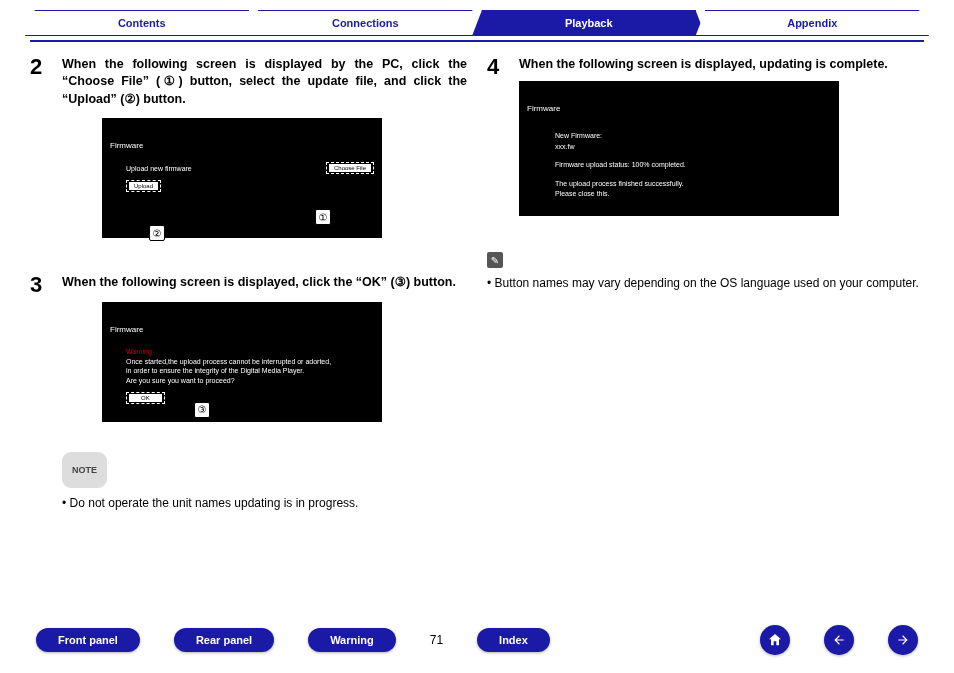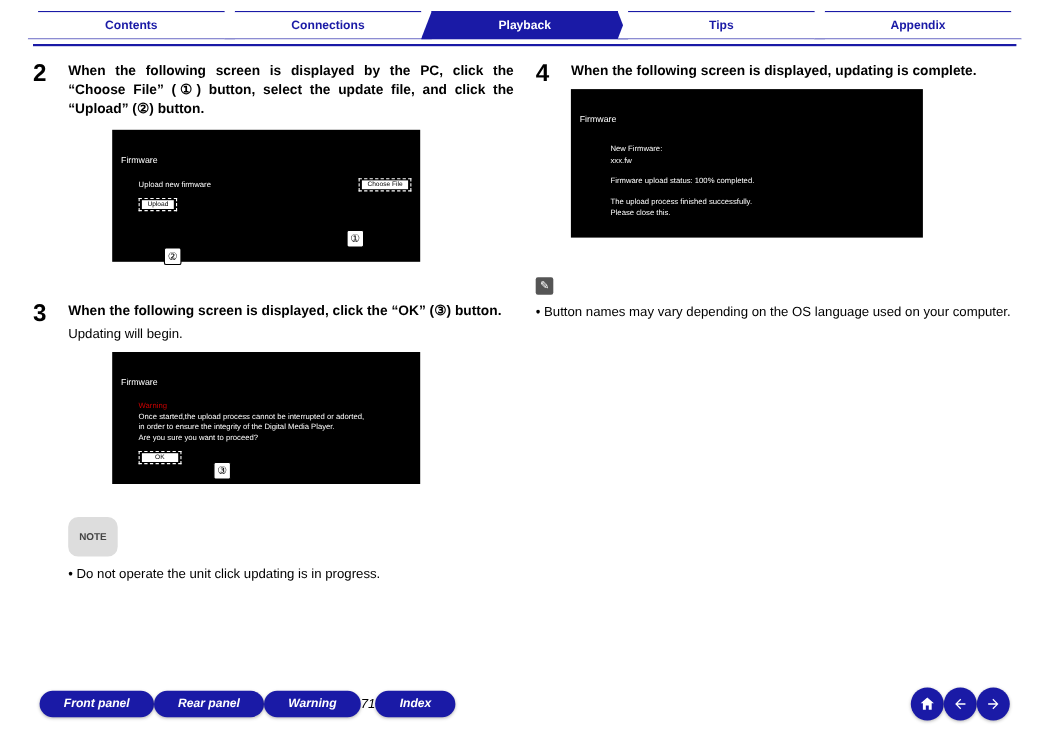--- a/index.html
+++ b/index.html
@@ -202,21 +202,21 @@
   }
 
   
   .bottom {
     position: absolute;
     bottom: 18px;
     left: 0; right: 0;
     display: flex;
     align-items: center;
     padding: 0 36px;
-    font-style: italic;
+    gap: 34px;
   }
   .pill {
     background: #1a1aa6;
     color: #fff;
     font-size: 11px;
     font-weight: bold;
     padding: 6px 22px;
     border-radius: 14px;
     box-shadow: 0 1px 3px rgba(0,0,0,0.3);
   }
@@ -233,21 +233,20 @@
     box-shadow: 0 1px 3px rgba(0,0,0,0.3);
   }
 </style>
 </head>
 <body>
 
 <div class="tabs">
   <div class="tab">Contents</div>
   <div class="tab">Connections</div>
   <div class="tab active">Playback</div>
-  <div class="tab">Tips</div>
   <div class="tab">Appendix</div>
 </div>
 <div class="tabline"></div>
 
 <div class="content">
 
   <div class="col">
 
     
     <div class="step">
@@ -280,21 +279,20 @@
           </div>
         </div>
       </div>
     </div>
 
     
     <div class="step" style="margin-top:26px;">
       <div class="step-num">3</div>
       <div class="step-body">
         <div class="step-title">When the following screen is displayed, click the “OK” (③) button.</div>
-        <div class="step-sub">Updating will begin.</div>
         <div style="position:relative;">
           <div class="fwbox" style="margin-left:40px;">
             <div class="title">Firmware</div>
             <div class="warn">Warning</div>
             <div class="winfo">Once started,the upload process cannot be interrupted or adorted,</div>
             <div class="winfo">in order to ensure the integrity of the Digital Media Player.</div>
             <div class="winfo">Are you sure you want to proceed?</div>
             <div class="okrow">
               <span class="dashed"><span class="solidbtn" style="padding:1px 12px;">OK</span></span>
             </div>
@@ -304,21 +302,21 @@
             <div class="arrowleft"></div>
               <div class="stemh"></div>
             <div class="circ" style="margin-left:2px;margin-top:0;">③</div>
           </div>
         </div>
       </div>
     </div>
 
     
     <div class="note-badge">NOTE</div>
-    <div class="bullet"><span>• </span><span>Do not operate the unit click updating is in progress.</span></div>
+    <div class="bullet"><span>• </span><span>Do not operate the unit names updating is in progress.</span></div>
   </div>
 
   <div class="col">
     
     <div class="step">
       <div class="step-num">4</div>
       <div class="step-body">
         <div class="step-title">When the following screen is displayed, updating is complete.</div>
         <div class="fwbox fwbox4">
           <div class="title">Firmware</div>

